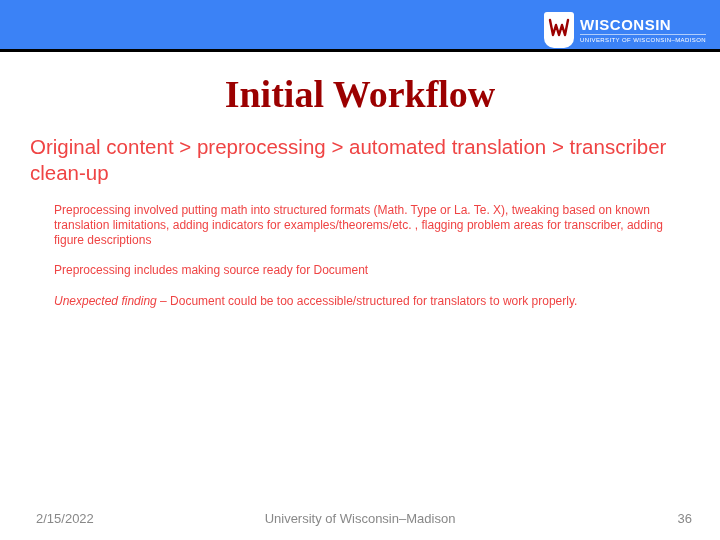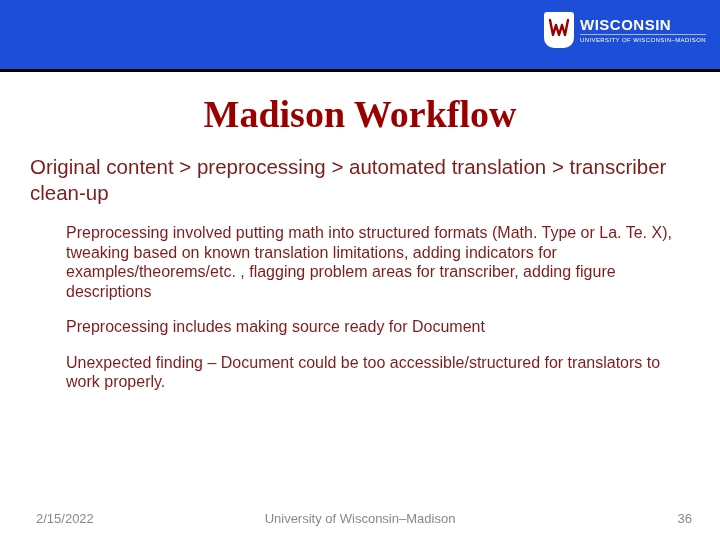--- a/index.html
+++ b/index.html
@@ -1,29 +1,29 @@
 <!DOCTYPE html>
 <html><head>
 <meta charset="utf-8">
 <style>
   * { margin: 0; padding: 0; box-sizing: border-box; }
   html, body { width: 720px; height: 540px; font-family: Arial, Helvetica, sans-serif; background: #fff; }
   .slide { width: 720px; height: 540px; position: relative; display: flex; flex-direction: column; }
-  .header-bar { height: 72px; background: #1d4ed8; border-bottom: 3px solid #000; position: relative; }
+  .header-bar { height: 52px; background: #3b82f6; border-bottom: 3px solid #000; position: relative; }
   .logo { position: absolute; right: 14px; top: 12px; display: flex; align-items: center; gap: 6px; }
   .crest { width: 30px; height: 36px; background: #fff; border-radius: 3px 3px 10px 10px; display: flex; align-items: center; justify-content: center; }
   .crest svg { display: block; }
   .logo-text { display: flex; flex-direction: column; line-height: 1; color: #fff; }
   .logo-text .big { font-size: 15px; font-weight: 700; letter-spacing: 0.5px; }
   .logo-text .small { font-size: 6px; letter-spacing: 0.4px; margin-top: 2px; border-top: 1px solid rgba(255,255,255,0.6); padding-top: 2px; }
   .title { text-align: center; font-size: 38px; color: #9b0000; margin-top: 20px; font-family: Georgia, 'Times New Roman', serif; }
-  .body { padding: 18px 30px 0 30px; color: #7f1d1d; }
+  .body { padding: 18px 30px 0 30px; color: #ef4444; }
   .pipeline { font-size: 20.5px; line-height: 1.25; margin-bottom: 18px; }
-  .para { font-size: 16px; line-height: 1.22; margin: 0 0 16px 36px; }
-  .italic { }
+  .para { font-size: 12px; line-height: 1.22; margin: 0 0 16px 24px; }
+  .italic { font-style: italic; }
   .footer { position: absolute; bottom: 14px; left: 0; width: 100%; display: flex; font-size: 13px; color: #888; }
   .footer .date { position: absolute; left: 36px; }
   .footer .org { width: 100%; text-align: center; }
   .footer .num { position: absolute; right: 28px; }
 </style>
 </head>
 <body>
 
 <div class="slide">
 
@@ -34,21 +34,21 @@
           <path d="M2 3 L5 18 L8 8 L11 18 L14 8 L17 18 L20 3" stroke="#9b0000" stroke-width="2.4" fill="none" stroke-linejoin="round" stroke-linecap="round"></path>
         </svg>
       </div>
       <div class="logo-text">
         <span class="big">WISCONSIN</span>
         <span class="small">UNIVERSITY OF WISCONSIN–MADISON</span>
       </div>
     </div>
   </div>
 
-  <h1 class="title">Madison Workflow</h1>
+  <h1 class="title">Initial Workflow</h1>
 
   <div class="body">
     <p class="pipeline">Original content &gt; preprocessing &gt; automated translation &gt; transcriber clean-up</p>
 
     <p class="para">Preprocessing involved putting math into structured formats (Math. Type or La. Te. X), tweaking based on known translation limitations, adding indicators for examples/theorems/etc. , flagging problem areas for transcriber, adding figure descriptions</p>
 
     <p class="para">Preprocessing includes making source ready for Document</p>
 
     <p class="para">
       <span class="italic">Unexpected finding</span><span> – Document could be too accessible/structured for translators to work properly.</span>

